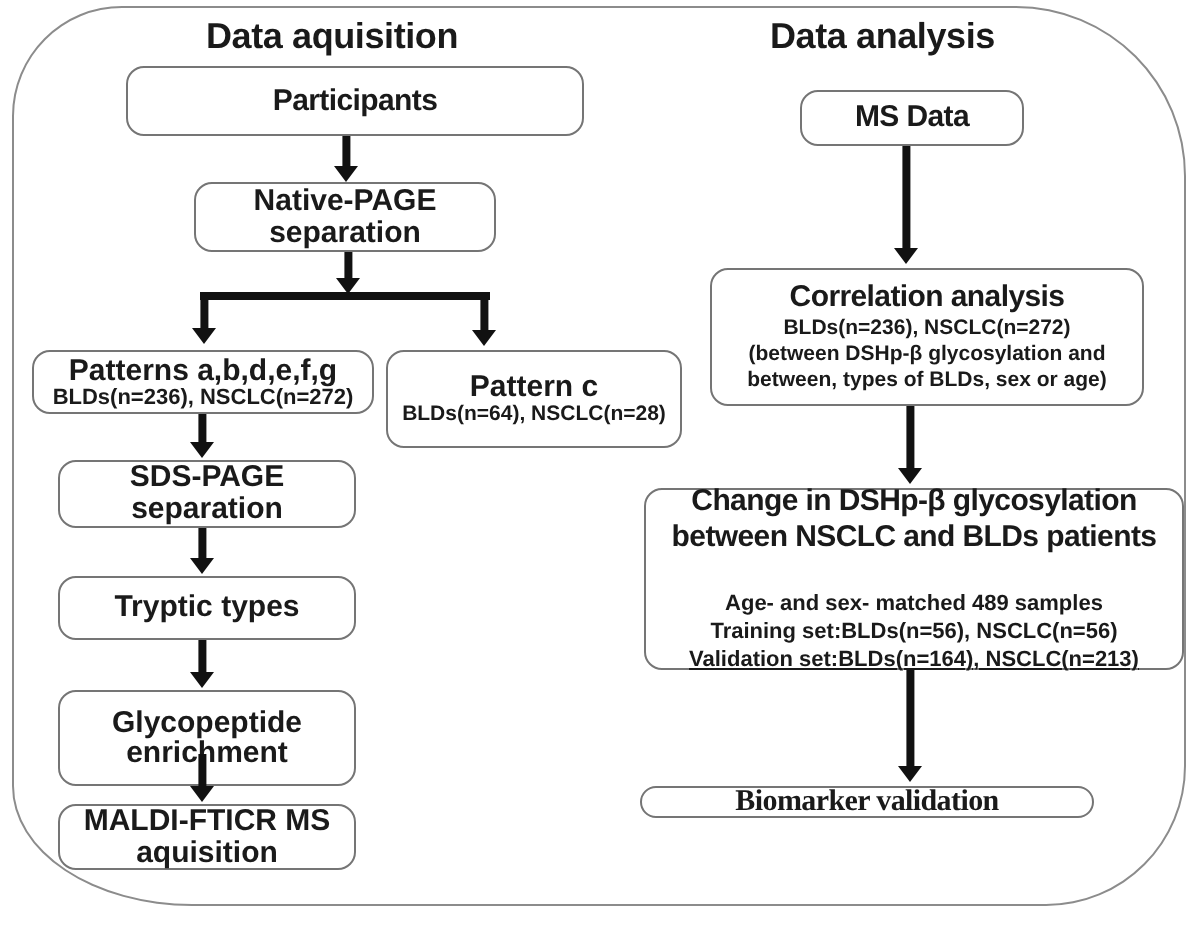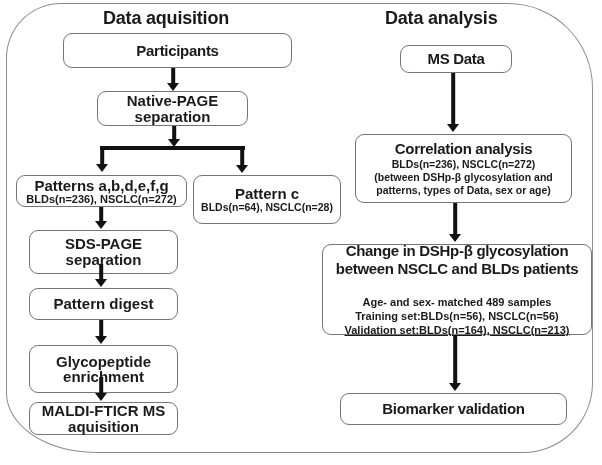--- a/index.html
+++ b/index.html
@@ -78,59 +78,59 @@
   <div class="box" style="left:16px; top:175px; width:171px; height:32px;">
     <span class="t" style="line-height:15px;">Patterns a,b,d,e,f,g</span>
     <span class="d" style="line-height:12px;">BLDs(n=236), NSCLC(n=272)</span>
   </div>
 
   <div class="box" style="left:193px; top:175px; width:148px; height:49px;">
     <span class="t" style="line-height:15px;">Pattern c</span>
     <span class="d2" style="line-height:12px;">BLDs(n=64), NSCLC(n=28)</span>
   </div>
 
-  <div class="box" style="left:29px; top:230px; width:149px; height:44px;">
+  <div class="box" style="left:29px; top:230px; width:149px; height:34px;">
     <span class="t">SDS-PAGE</span>
     <span class="t">separation</span>
   </div>
 
   <div class="box" style="left:29px; top:288px; width:149px; height:32px;">
-    <span class="t">Pattern digest</span>
+    <span class="t">Tryptic types</span>
   </div>
 
   <div class="box" style="left:29px; top:345px; width:149px; height:48px;">
     <span class="t" style="line-height:15px;">Glycopeptide</span>
     <span class="t" style="line-height:15px;">enrichment</span>
   </div>
 
   <div class="box" style="left:29px; top:402px; width:149px; height:33px;">
     <span class="t" style="line-height:15.5px;">MALDI-FTICR MS</span>
     <span class="t" style="line-height:15.5px;">aquisition</span>
   </div>
 
   <div class="box" style="left:400px; top:45px; width:112px; height:28px;">
     <span class="t2">MS Data</span>
   </div>
 
   <div class="box" style="left:355px; top:134px; width:217px; height:69px;">
     <span class="t2">Correlation analysis</span>
     <span class="d2">BLDs(n=236), NSCLC(n=272)</span>
     <span class="d2">(between DSHp-β glycosylation and</span>
-    <span class="d2">patterns, types of Data, sex or age)</span>
+    <span class="d2">between, types of BLDs, sex or age)</span>
   </div>
 
   <div class="box" style="left:322px; top:244px; width:270px; height:91px;">
     <span class="t2">Change in DSHp-β glycosylation</span>
     <span class="t2">between NSCLC and BLDs patients</span>
     <span class="d" style="line-height:14px;margin-top:17px;">Age- and sex- matched 489 samples</span>
     <span class="d" style="line-height:14px;">Training set:BLDs(n=56), NSCLC(n=56)</span>
     <span class="d" style="line-height:14px;text-decoration:underline;">Validation set:BLDs(n=164), NSCLC(n=213)</span>
   </div>
 
-  <div class="box" style="left:340px; top:393px; width:227px; height:32px;">
+  <div class="box" style="left:320px; top:393px; width:227px; height:16px;font-family:Liberation Serif, serif;">
     <span class="t2">Biomarker validation</span>
   </div>
 
   <div class="arr" style="left:166px; top:68px; height:23px;">
     <div class="shaft"></div>
       <div class="head"></div>
   </div>
   <div class="arr" style="left:167px; top:126px; height:21px;">
     <div class="shaft"></div>
       <div class="head"></div>

